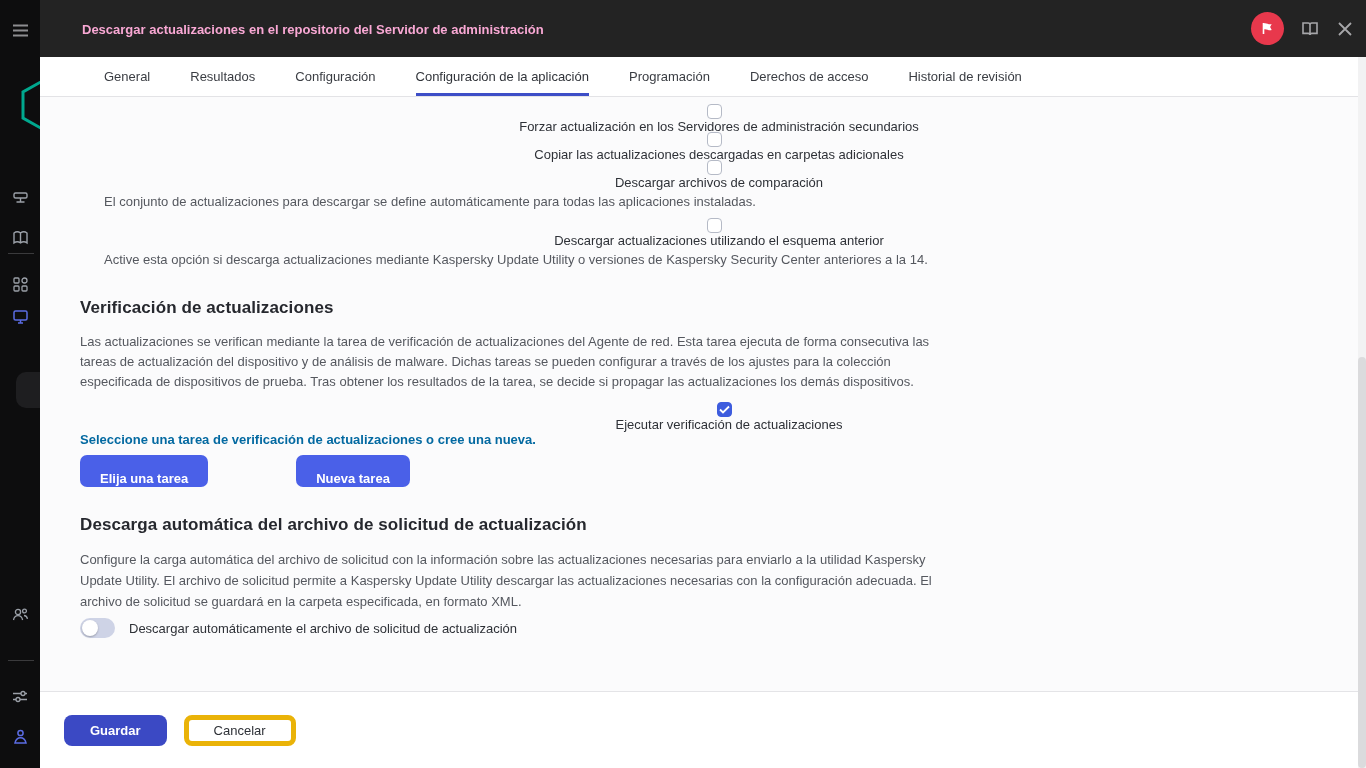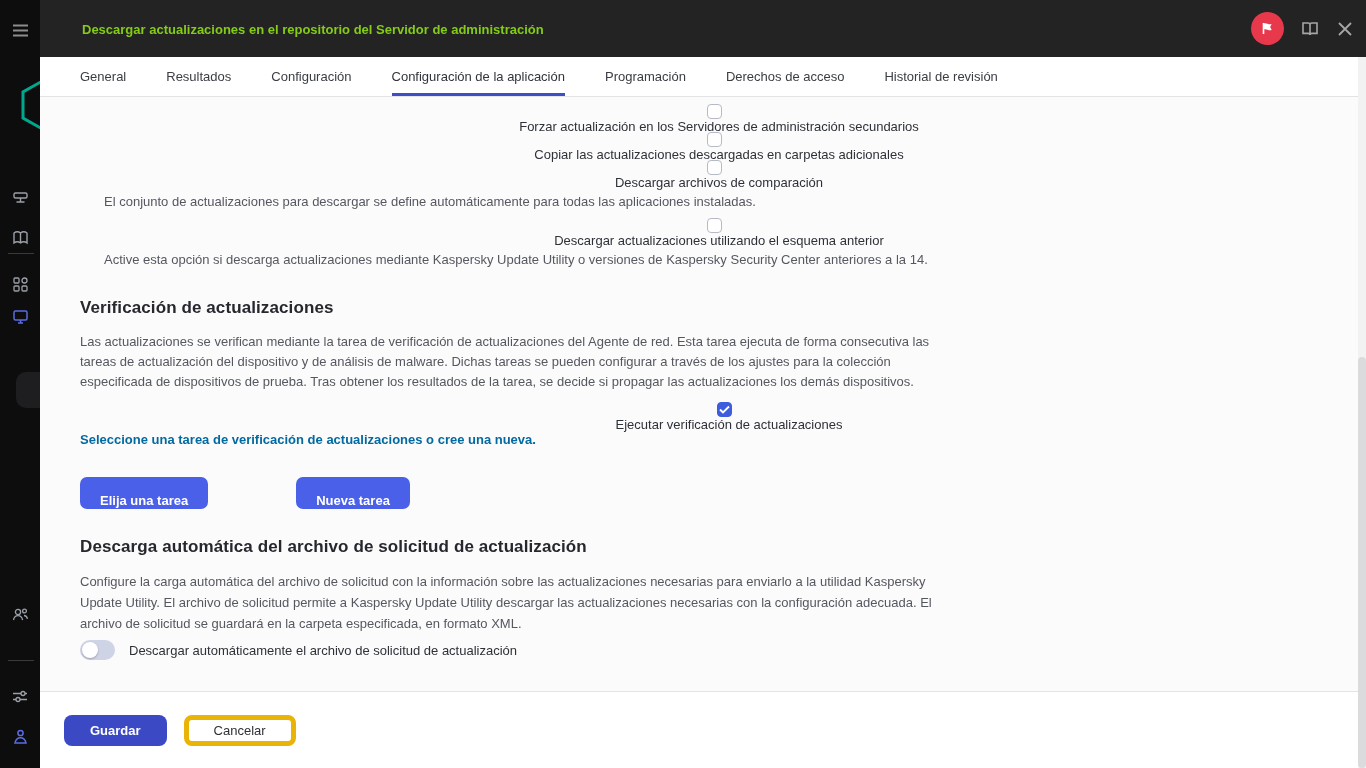--- a/index.html
+++ b/index.html
@@ -12,28 +12,28 @@
   .sidebar .icon { position:absolute; left:12px; width:17px; height:17px; }
   .side-divider { position:absolute; left:8px; width:26px; height:1px; background:#3a3a3c; }
   .active-pill { position:absolute; left:16px; top:372px; width:40px; height:36px;
     border-radius:10px; background:#1e1e20; }
   .hexlogo { position:absolute; left:20px; top:76px; }
 
   
   .dialog { position:absolute; left:40px; top:0; right:0; bottom:0; background:#fbfbfc; z-index:2; }
 
   .dlg-header { position:absolute; left:0; top:0; right:0; height:57px; background:#232323; }
-  .dlg-title { position:absolute; left:42px; top:22px; color:#84cc16; font-size:13px; font-weight:700; }
+  .dlg-title { position:absolute; left:42px; top:22px; color:#f9a8d4; font-size:13px; font-weight:700; }
   .hdr-icons { position:absolute; right:12px; top:12px; display:flex; align-items:center; gap:16px; height:33px; }
   .flag-btn { width:33px; height:33px; border-radius:50%; background:#e8384c;
     display:flex; align-items:center; justify-content:center; }
 
   
   .tabbar { position:absolute; left:0; top:57px; right:8px; height:40px; background:#ffffff;
-    border-bottom:1px solid #e3e3e6; display:flex; align-items:stretch; padding-left:40px; }
+    border-bottom:1px solid #e3e3e6; display:flex; align-items:stretch; padding-left:64px; }
   .tab { position:relative; display:flex; align-items:center; margin-right:40px;
     font-size:13px; color:#3a3d43; cursor:pointer; white-space:nowrap; }
   .tab.active { color:#31343a; }
   .tab.active::after { content:""; position:absolute; left:0; right:0; bottom:0; height:3px; background:#3d4ec7; }
 
   
   .content { position:absolute; left:0; top:97px; right:8px; bottom:77px;
     background:#fbfbfc; padding:7px 0 0 40px; overflow:hidden; }
   .opt-row { height:28px; display:flex; align-items:center; font-size:13px; color:#2e3137;flex-direction:column; }
   .cb { width:15px; height:15px; border:1px solid #b5bac6; border-radius:4px;
@@ -42,21 +42,21 @@
     align-items:center; justify-content:center; }
   .note { margin:4px 0 0 24px; font-size:13px; line-height:20px; color:#55585f; max-width:870px; }
   .row-gap { margin-top:6px; }
   h2.section { margin-top:28px; font-size:17px; font-weight:700; color:#26282e; letter-spacing:.1px; }
   .para { margin-top:14px; font-size:13px; line-height:20px; color:#55585f; max-width:878px; }
   .para2 { line-height:21px; }
   .run-row { margin-top:10px;padding-left:20px; }
   .hint { margin-top:2px; font-size:13px; color:#0369a1;font-weight:bold; }
   .task-btns { margin-top:8px; display:flex; }
   .btn-blue { height:31px; padding:16px 20px; background:#4a60e8; border:none; border-radius:7px;
-    color:#ffffff; font-size:13px; font-weight:700; font-family:inherit; cursor:pointer;margin-top:22px; }
+    color:#ffffff; font-size:13px; font-weight:700; font-family:inherit; cursor:pointer; }
   .btn-blue.first { margin-right:88px; }
   .toggle-row { margin-top:6px; display:flex; align-items:center; font-size:13px; color:#2e3137; }
   .toggle { width:35px; height:20px; border-radius:10px; background:#ced3e6;
     position:relative; margin-right:14px; flex:0 0 auto; cursor:pointer; }
   .toggle .knob { position:absolute; left:2px; top:2px; width:16px; height:16px;
     border-radius:50%; background:#ffffff; box-shadow:0 1px 2px rgba(0,0,0,.25); }
 
   
   .footer { position:absolute; left:0; bottom:0; right:0; height:77px; background:#ffffff;
     border-top:1px solid #e4e4e7; display:flex; align-items:center; padding-left:24px; z-index:3; }

